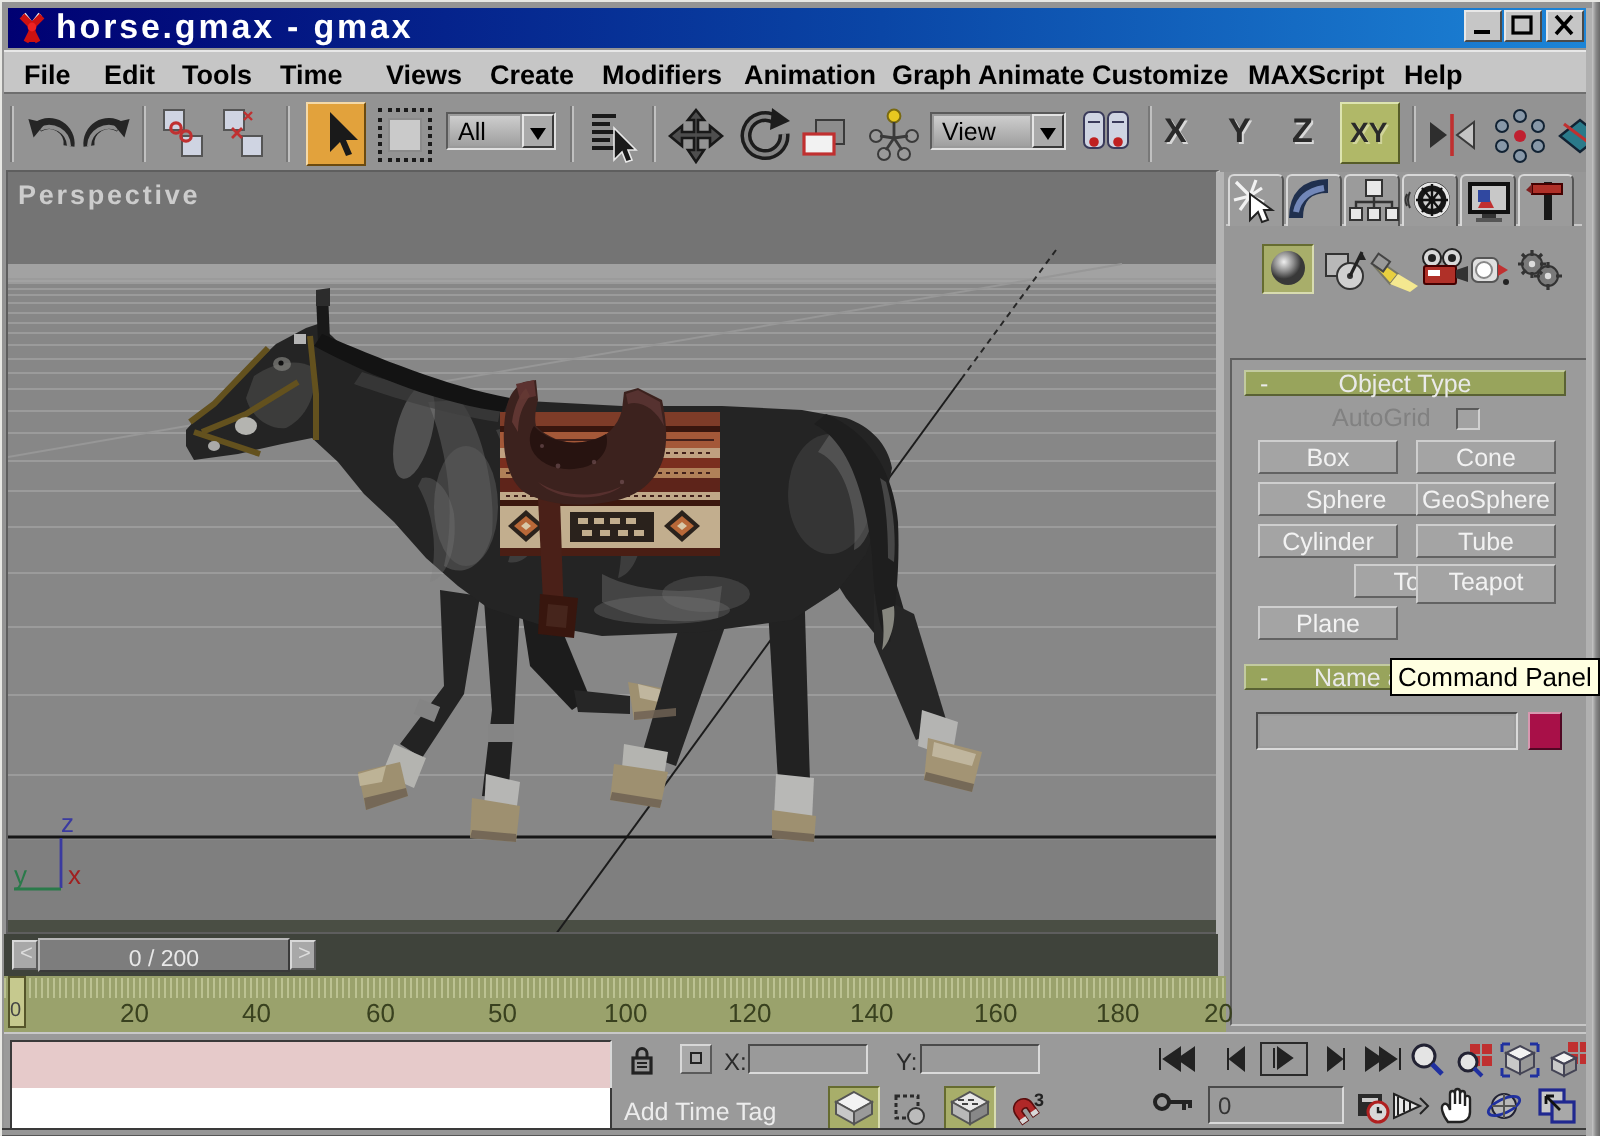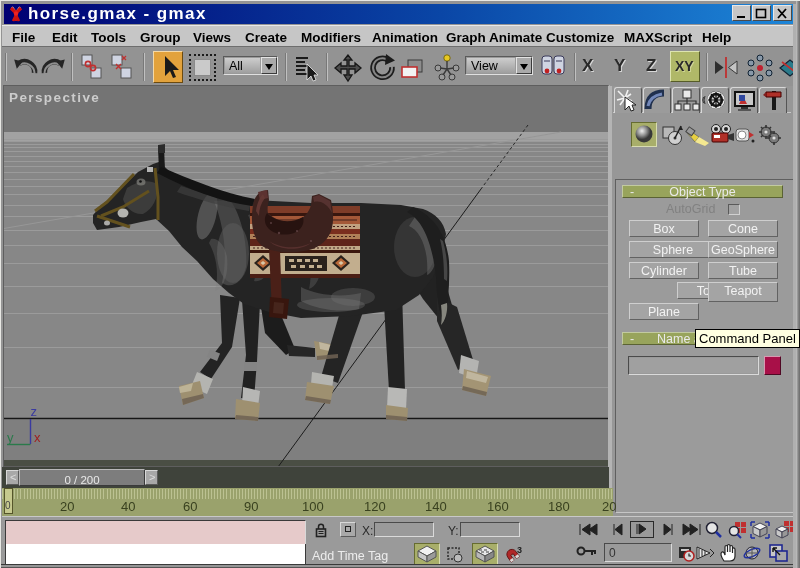--- a/index.html
+++ b/index.html
@@ -61,21 +61,21 @@
   <div class="abs winbtn" style="left:751px;"><svg width="16" height="13">
         <rect x="2.5" y="2.5" width="9" height="8" fill="none" stroke="#000" stroke-width="1.6"></rect>
       </svg></div>
   <div class="abs winbtn" style="left:772px;"><svg width="16" height="13">
         <path d="M3 2 L11 11 M11 2 L3 11" stroke="#000" stroke-width="1.8"></path>
       </svg></div>
   <div id="menubar" class="abs">
     <span class="abs menu" style="left:10px;">File</span>
     <span class="abs menu" style="left:50px;">Edit</span>
     <span class="abs menu" style="left:89px;">Tools</span>
-    <span class="abs menu" style="left:138px;">Group</span>
+    <span class="abs menu" style="left:138px;">Time</span>
     <span class="abs menu" style="left:191px;">Views</span>
     <span class="abs menu" style="left:243px;">Create</span>
     <span class="abs menu" style="left:299px;">Modifiers</span>
     <span class="abs menu" style="left:370px;">Animation</span>
     <span class="abs menu" style="left:444px;">Graph Animate</span>
     <span class="abs menu" style="left:544px;">Customize</span>
     <span class="abs menu" style="left:622px;">MAXScript</span>
     <span class="abs menu" style="left:700px;">Help</span>
   </div>
   <div id="toolbar" class="abs">
@@ -482,21 +482,21 @@
     <div class="abs" style="left:17px;top:2px;width:126px;height:17px;background:#7d7d7d;border-top:1px solid #b8b8b8;border-left:1px solid #b8b8b8;border-right:1px solid #3a3a3a;border-bottom:1px solid #3a3a3a;text-align:center;"><span style="font-size:11.5px;color:#e8e8e8;line-height:15px;">0 / 200</span></div>
     <div class="abs pbtn" style="left:143px;top:3px;width:13px;height:15px;">
         <span style="position:absolute;left:3px;top:0px;font-size:11px;color:#ddd;">&gt;</span>
       </div>
   </div>
   <div id="ruler" class="abs">
     <div class="abs" style="left:0;top:1px;width:611px;height:10px;background:repeating-linear-gradient(to right,#bcc292 0px,#bcc292 1px,transparent 1px,transparent 3.075px);"></div>
     <span class="rnum" style="left:58px;">20</span>
       <span class="rnum" style="left:119px;">40</span>
     <span class="rnum" style="left:181px;">60</span>
-      <span class="rnum" style="left:242px;">90</span>
+      <span class="rnum" style="left:242px;">50</span>
     <span class="rnum" style="left:300px;">100</span>
       <span class="rnum" style="left:362px;">120</span>
     <span class="rnum" style="left:423px;">140</span>
       <span class="rnum" style="left:485px;">160</span>
     <span class="rnum" style="left:546px;">180</span>
       <span class="rnum" style="left:600px;">20</span>
     <div class="abs" style="left:2px;top:0px;width:9px;height:26px;background:#c6c98e;border:1px solid #55552a;"></div>
     <span class="abs" style="left:3px;top:12px;font-size:10px;color:#444;">0</span>
   </div>
   <div id="bottombar" class="abs">

